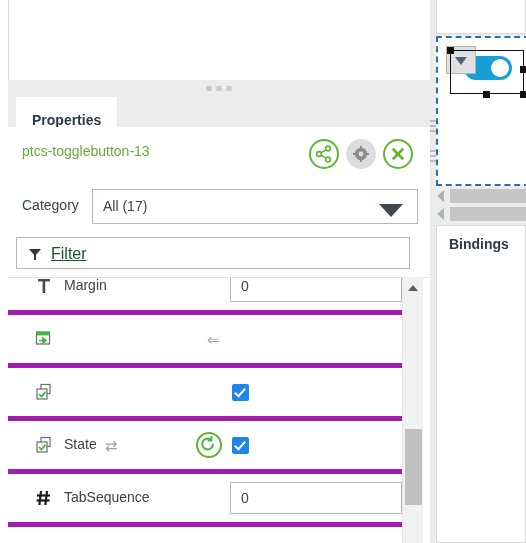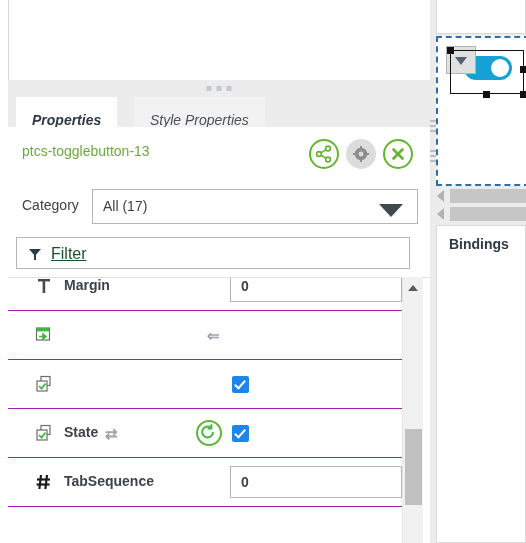--- a/index.html
+++ b/index.html
@@ -24,21 +24,21 @@
   .edge-dots i{display:block;width:6px;height:2px;background:#9aa5b1;margin-bottom:2px;border-radius:1px;}
   .edge-arrow{position:absolute;left:0px;top:112px;width:8px;height:14px;}
   .edge-arrow:after{content:"";position:absolute;left:1px;top:3px;border-top:4px solid transparent;border-bottom:4px solid transparent;border-right:5px solid #8d949b;}
 
   .splitter{position:absolute;left:8px;top:80px;width:422px;height:17px;background:#ececec;}
   .splitter .dots{position:absolute;left:50%;top:6px;transform:translateX(-50%);display:flex;gap:5px;}
   .splitter .dots i{width:5px;height:5px;background:#c2c8d0;display:block;}
 
   
   .tabbar{position:absolute;left:8px;top:97px;width:422px;height:30px;background:#ececec;border-bottom:1px solid #d0d0d0;}
-  .tab{position:absolute;top:0;height:30px;line-height:30px;padding:8px 16px;font-size:14px;box-sizing:border-box;cursor:pointer;font-style:italic;}
+  .tab{position:absolute;top:0;height:30px;line-height:30px;padding:8px 16px;font-size:14px;box-sizing:border-box;cursor:pointer;}
   .tab.active{left:8px;background:#ffffff;color:#2e3a45;font-weight:bold;border-bottom:2px solid #ffffff;}
   .tab.inactive{left:126px;background:#f2f2f2;color:#4a5159;}
 
   
   .namerow{position:absolute;left:8px;top:127px;width:422px;height:52px;background:#ffffff;}
   .widget-name{position:absolute;left:14px;top:16px;font-size:14px;color:#6aaa3c;}
   .act{position:absolute;top:12px;width:30px;height:30px;border-radius:50%;box-sizing:border-box;cursor:pointer;}
   .act.share{left:301px;border:2px solid #62b531;}
   .act.gear{left:338px;background:#dcdcdc;border:2px solid #dcdcdc;}
   .act.close{left:375px;border:2px solid #62b531;}
@@ -54,21 +54,21 @@
   
   .filterbox{position:absolute;left:16px;top:237px;width:394px;height:32px;border:1px solid #b7b7b7;background:#ffffff;box-sizing:border-box;cursor:text;}
   .funnel{position:absolute;left:12px;top:11px;width:12px;height:11px;}
   .funnel:before{content:"";position:absolute;left:0;top:0;width:0;height:0;border-left:6px solid transparent;border-right:6px solid transparent;border-top:7px solid #2f3a42;}
   .funnel:after{content:"";position:absolute;left:5px;top:6px;width:2px;height:5px;background:#2f3a42;}
   .filter-ph{position:absolute;left:34px;top:7px;font-size:16px;color:#14532d;text-decoration:underline;}
 
   
   .listwrap{position:absolute;left:8px;top:277px;width:422px;height:266px;background:#ffffff;overflow:hidden;border-top:1px solid #e2e2e2;}
   .rows{position:absolute;left:0;top:-16px;width:400px;}
-  .prow{position:relative;height:48px;border-bottom:1px solid #a21caf;background:#ffffff;font-weight:bold;}
+  .prow{position:relative;height:48px;border-bottom:5px solid #a21caf;background:#ffffff;}
   .prow .picon{position:absolute;left:26px;top:14px;width:20px;height:20px;}
   .prow .plabel{position:absolute;left:56px;top:15px;font-size:14px;color:#3c434a;white-space:nowrap;}
   .prow .bindarrow{position:absolute;top:16px;font-size:15px;color:#9aa4ad;}
   .prow .field{position:absolute;left:222px;top:8px;width:172px;height:32px;border:1px solid #b7b7b7;background:#ffffff;box-sizing:border-box;}
   .prow .field span{position:absolute;left:10px;top:7px;font-size:14px;color:#3c434a;}
   .cb{position:absolute;left:224px;top:16px;width:17px;height:17px;background:#1f85e8;border-radius:2px;cursor:pointer;}
   .cb:after{content:"";position:absolute;left:5px;top:2px;width:4px;height:9px;border:solid #ffffff;border-width:0 2px 2px 0;transform:rotate(42deg);}
   .refresh{position:absolute;left:188px;top:11px;width:26px;height:26px;border:2px solid #62b531;border-radius:50%;box-sizing:border-box;cursor:pointer;}
 
   
@@ -122,21 +122,20 @@
     <div class="splitter">
       <div class="dots">
           <i></i>
           <i></i>
           <i></i>
         </div>
     </div>
 
     <div class="tabbar">
       <div class="tab active">Properties</div>
-      <div class="tab inactive">Style Properties</div>
     </div>
 
     <div class="namerow">
       <div class="widget-name">ptcs-togglebutton-13</div>
 
       <div class="act share">
         <svg width="18" height="18" viewBox="0 0 18 18">
           <circle cx="13" cy="3.5" r="2.4" fill="none" stroke="#62b531" stroke-width="1.6"></circle>
           <circle cx="4" cy="9" r="2.4" fill="none" stroke="#62b531" stroke-width="1.6"></circle>
           <circle cx="13" cy="14.5" r="2.4" fill="none" stroke="#62b531" stroke-width="1.6"></circle>

